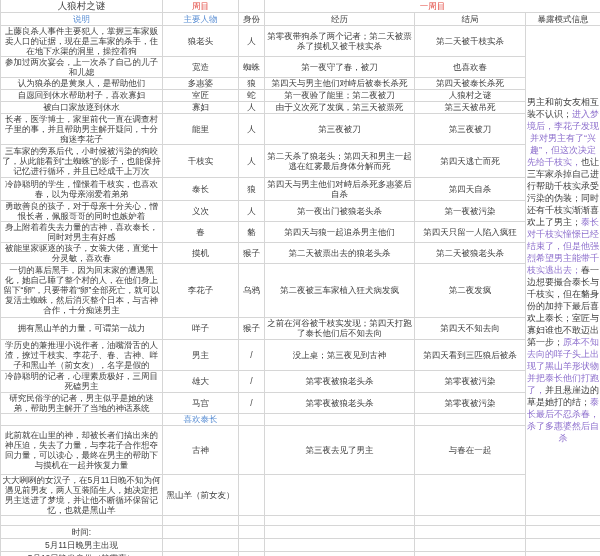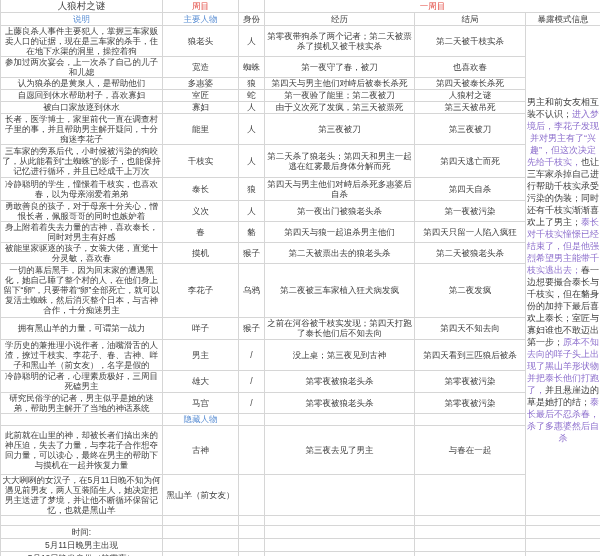--- a/index.html
+++ b/index.html
@@ -164,21 +164,21 @@
         </tr>
         <tr style="height: 21px;">
           <td>研究民俗学的记者，男主似乎是她的迷弟，帮助男主解开了当地的神话系统</td>
           <td>马宫</td>
           <td>/</td>
           <td>第零夜被狼老头杀</td>
           <td>第零夜被污染</td>
         </tr>
         <tr style="height: 12px;">
           <td></td>
-          <td class="blue">隐藏人物</td>
+          <td class="blue">喜欢泰长</td>
           <td></td>
           <td></td>
           <td></td>
         </tr>
         <tr style="height: 49px; padding-left: 24px;">
           <td>此前就在山里的神，却被长者们搞出来的神压迫，失去了力量，与李花子合作想夺回力量，可以读心，最终在男主的帮助下与摸机在一起并恢复力量</td>
           <td>古神</td>
           <td></td>
           <td>第三夜去见了男主</td>
           <td>与春在一起</td>

